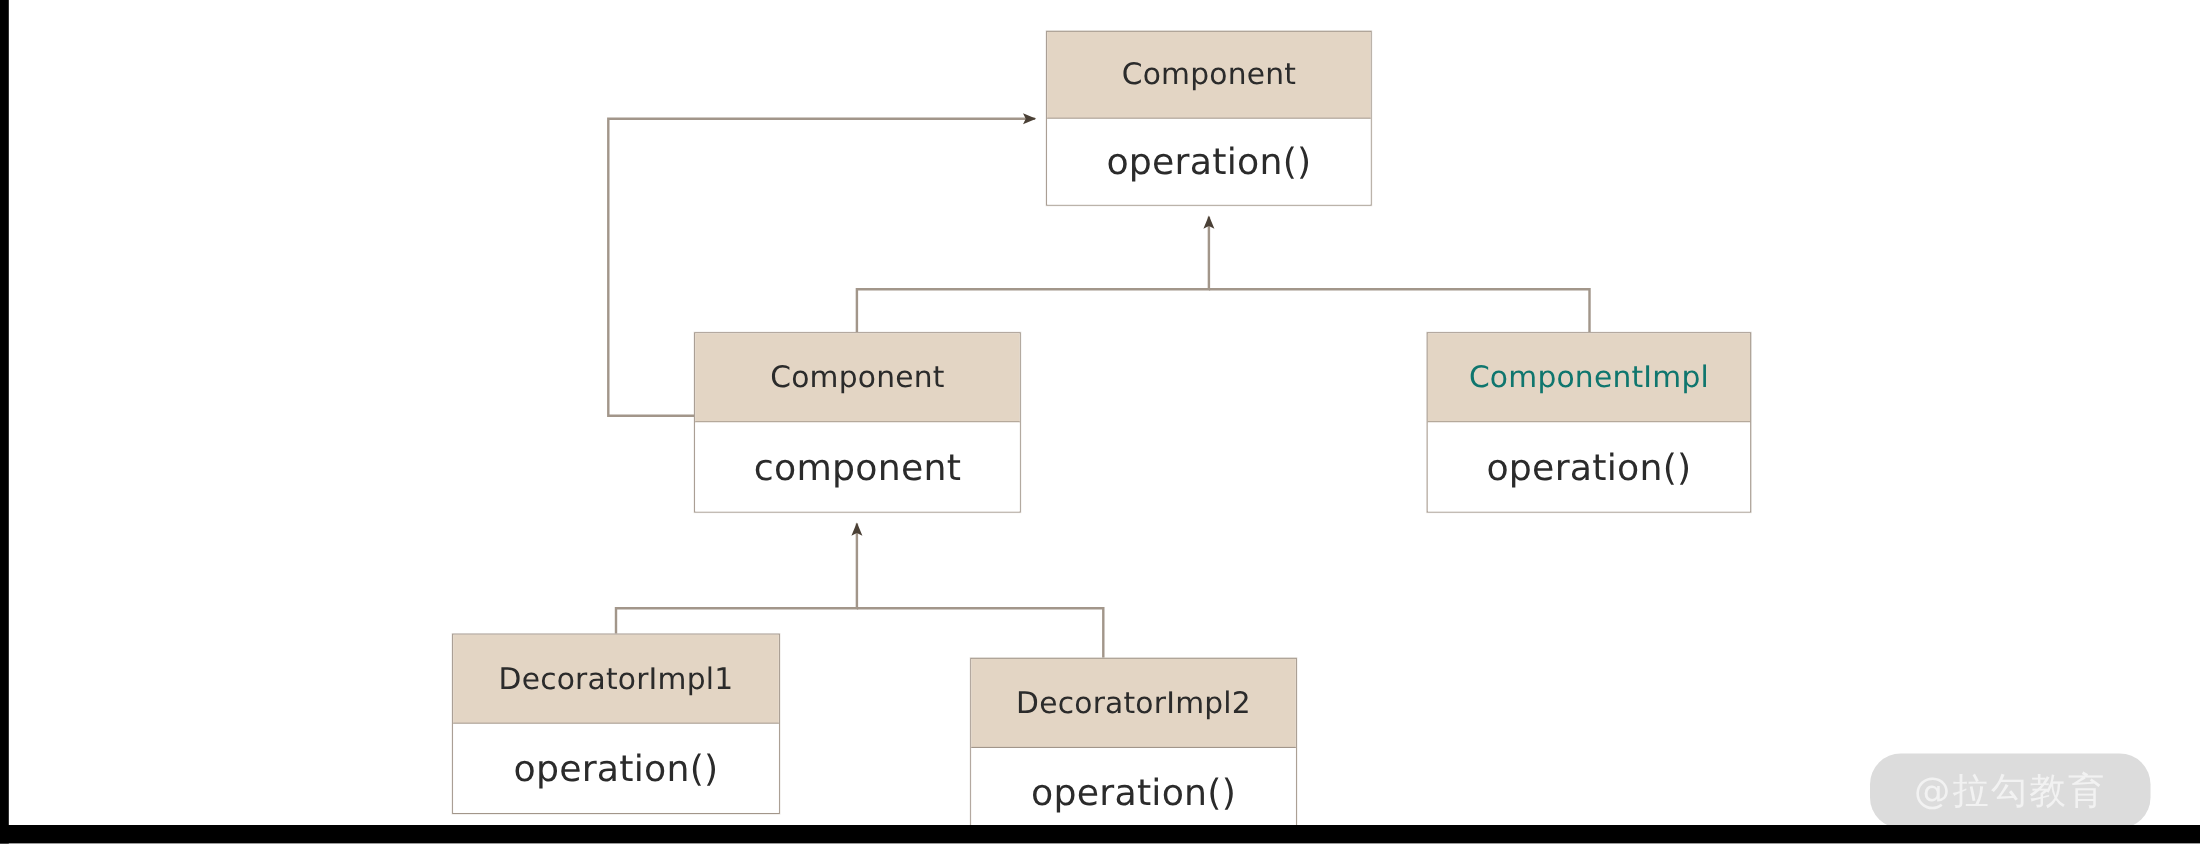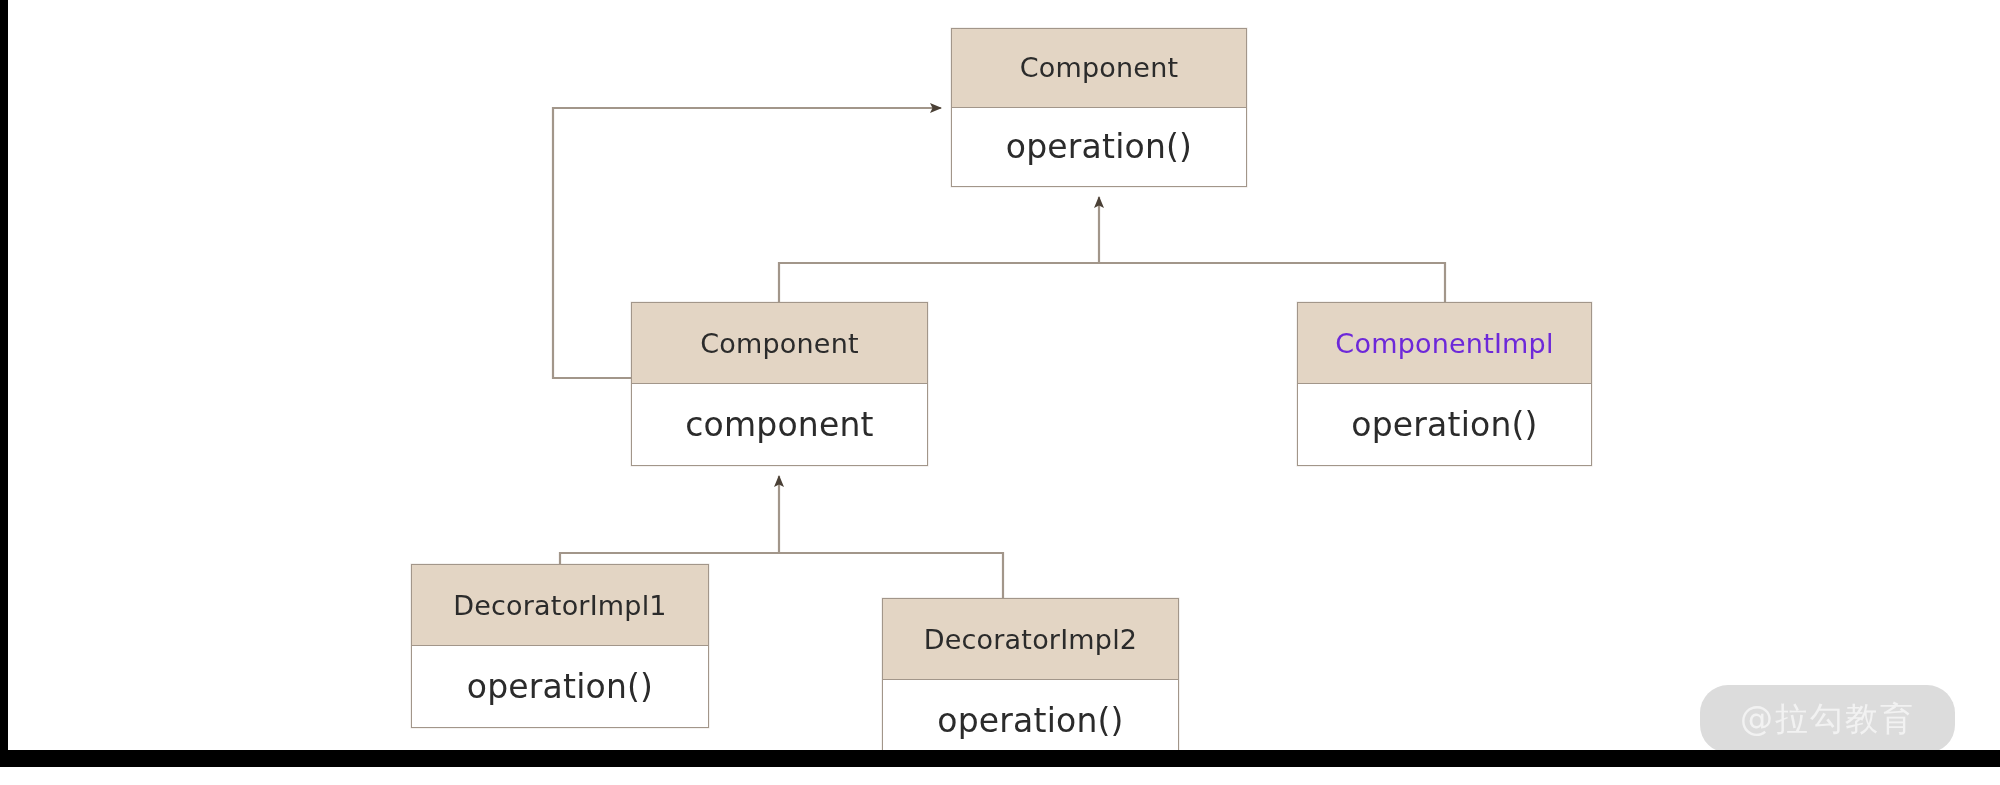--- a/index.html
+++ b/index.html
@@ -107,25 +107,25 @@
     <div class="uml-header" style="background: rgb(227, 213, 196); border-bottom-color: rgb(162, 150, 138); color: rgb(43, 43, 43);">Component</div>
     <div class="uml-body" style="background: rgb(255, 255, 255); color: rgb(43, 43, 43);">operation()</div>
   </div>
 
   <div class="uml-class" style="left: 631px; top: 302px; width: 297px; height: 164px; border-color: rgb(162, 150, 138); background: rgb(255, 255, 255);">
     <div class="uml-header" style="background: rgb(227, 213, 196); border-bottom-color: rgb(162, 150, 138); color: rgb(43, 43, 43);">Component</div>
     <div class="uml-body" style="background: rgb(255, 255, 255); color: rgb(43, 43, 43);">component</div>
   </div>
 
   <div class="uml-class" style="left: 1297px; top: 302px; width: 295px; height: 164px; border-color: rgb(162, 150, 138); background: rgb(255, 255, 255);">
-    <div class="uml-header" style="background: rgb(227, 213, 196); border-bottom-color: rgb(162, 150, 138); color: #6d28d9;">ComponentImpl</div>
+    <div class="uml-header" style="background: rgb(227, 213, 196); border-bottom-color: rgb(162, 150, 138); color: #0f766e;">ComponentImpl</div>
     <div class="uml-body" style="background: rgb(255, 255, 255); color: rgb(43, 43, 43);">operation()</div>
   </div>
 
-  <div class="uml-class" style="left: 411px; top: 564px; width: 298px; height: 164px; border-color: rgb(162, 150, 138); background: rgb(255, 255, 255);">
+  <div class="uml-class" style="left: 411px; top: 576px; width: 298px; height: 164px; border-color: rgb(162, 150, 138); background: rgb(255, 255, 255);">
     <div class="uml-header" style="background: rgb(227, 213, 196); border-bottom-color: rgb(162, 150, 138); color: rgb(43, 43, 43);">DecoratorImpl1</div>
     <div class="uml-body" style="background: rgb(255, 255, 255); color: rgb(43, 43, 43);">operation()</div>
   </div>
 
   <div class="uml-class" style="left: 854px; top: 598px; width: 297px; height: 164px; border-color: rgb(162, 150, 138); background: rgb(255, 255, 255); margin-left: 28px;">
     <div class="uml-header" style="background: rgb(227, 213, 196); border-bottom-color: rgb(162, 150, 138); color: rgb(43, 43, 43);">DecoratorImpl2</div>
     <div class="uml-body" style="background: rgb(255, 255, 255); color: rgb(43, 43, 43);">operation()</div>
   </div>
 
   <div class="watermark" style="left: 1700px; top: 685px; width: 255px; height: 68px; background: rgb(220, 220, 220); color: rgb(242, 242, 242);">

